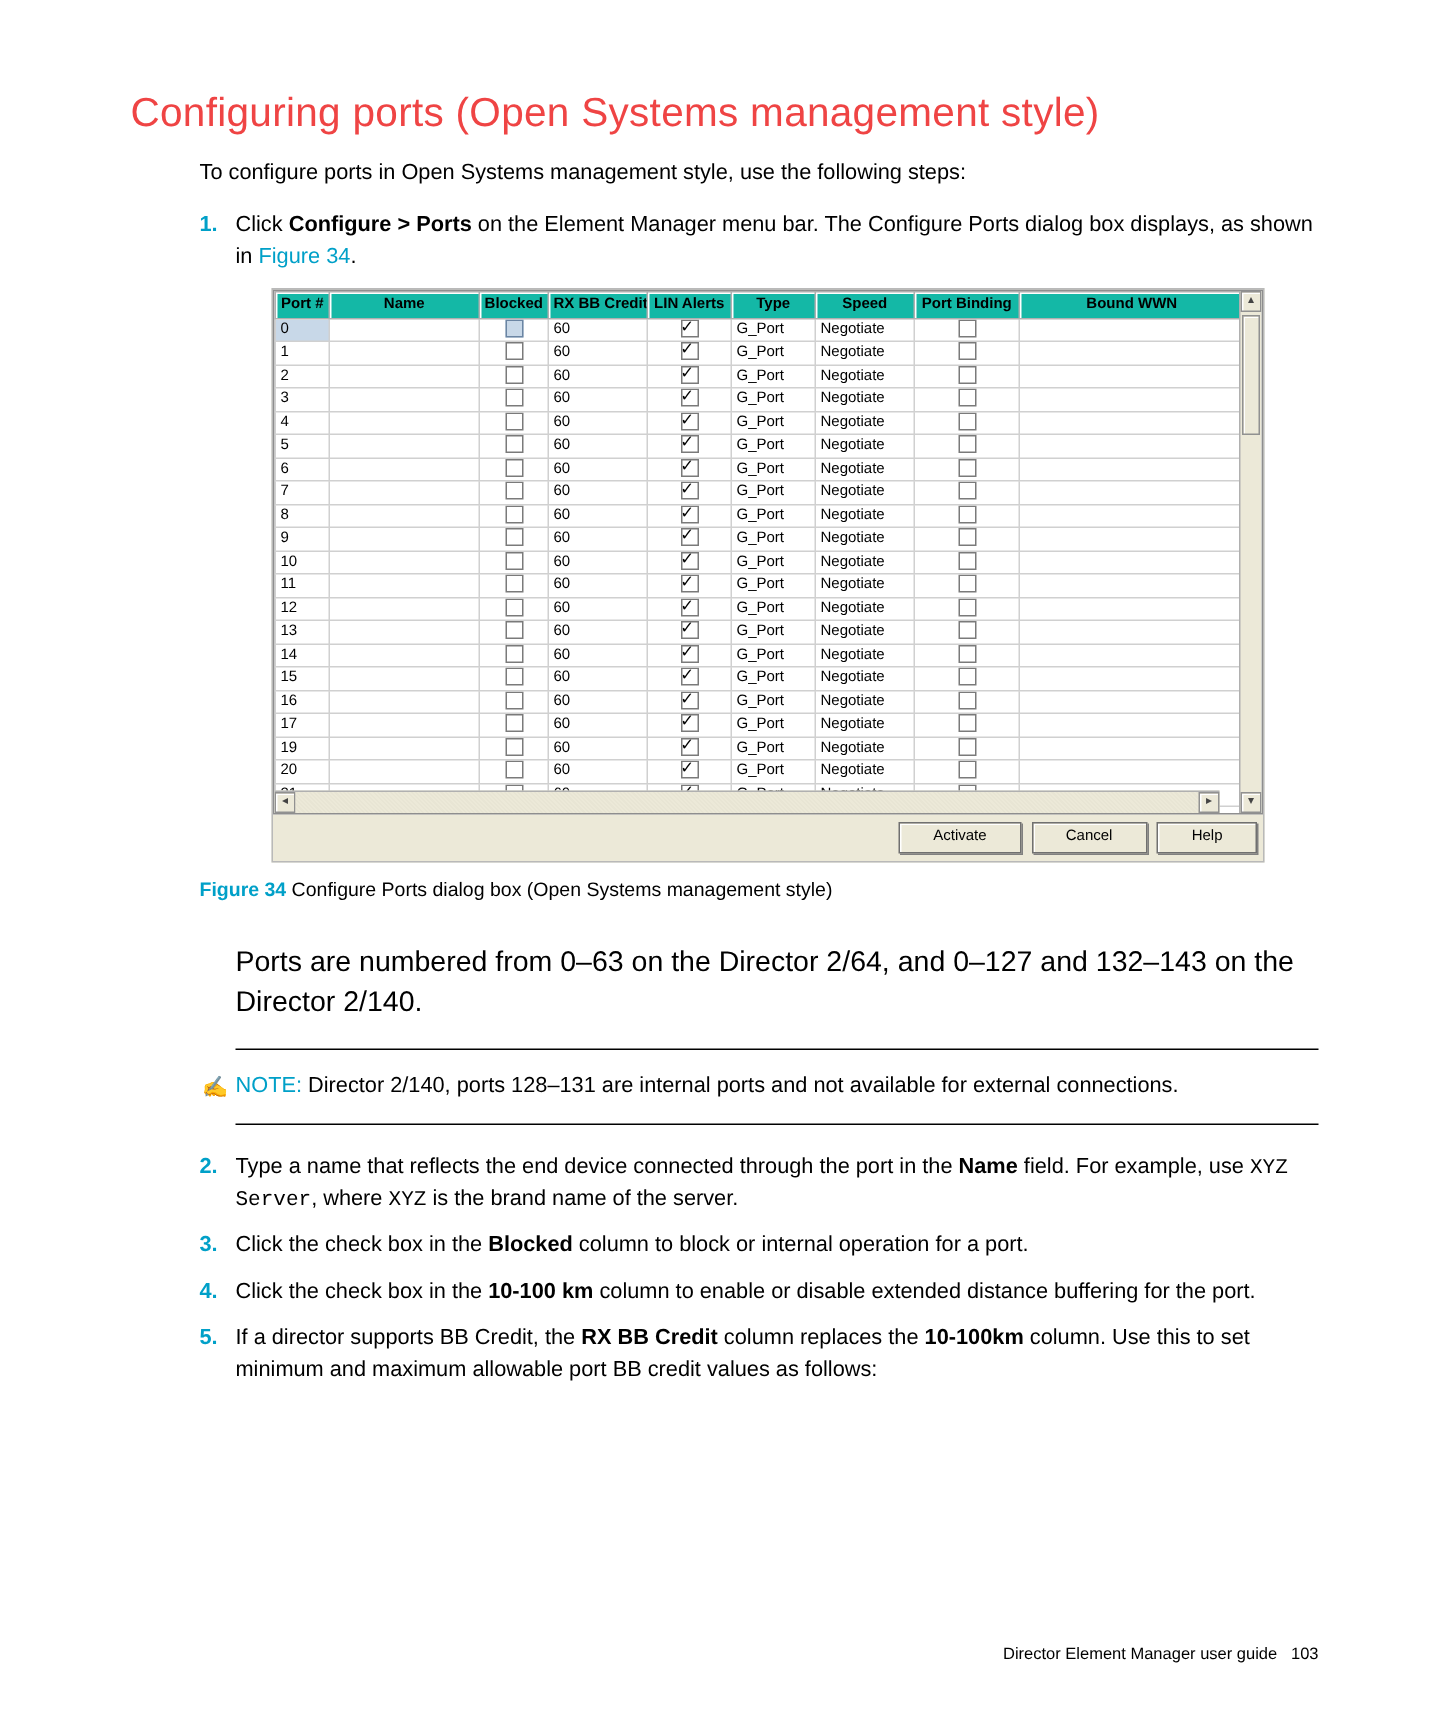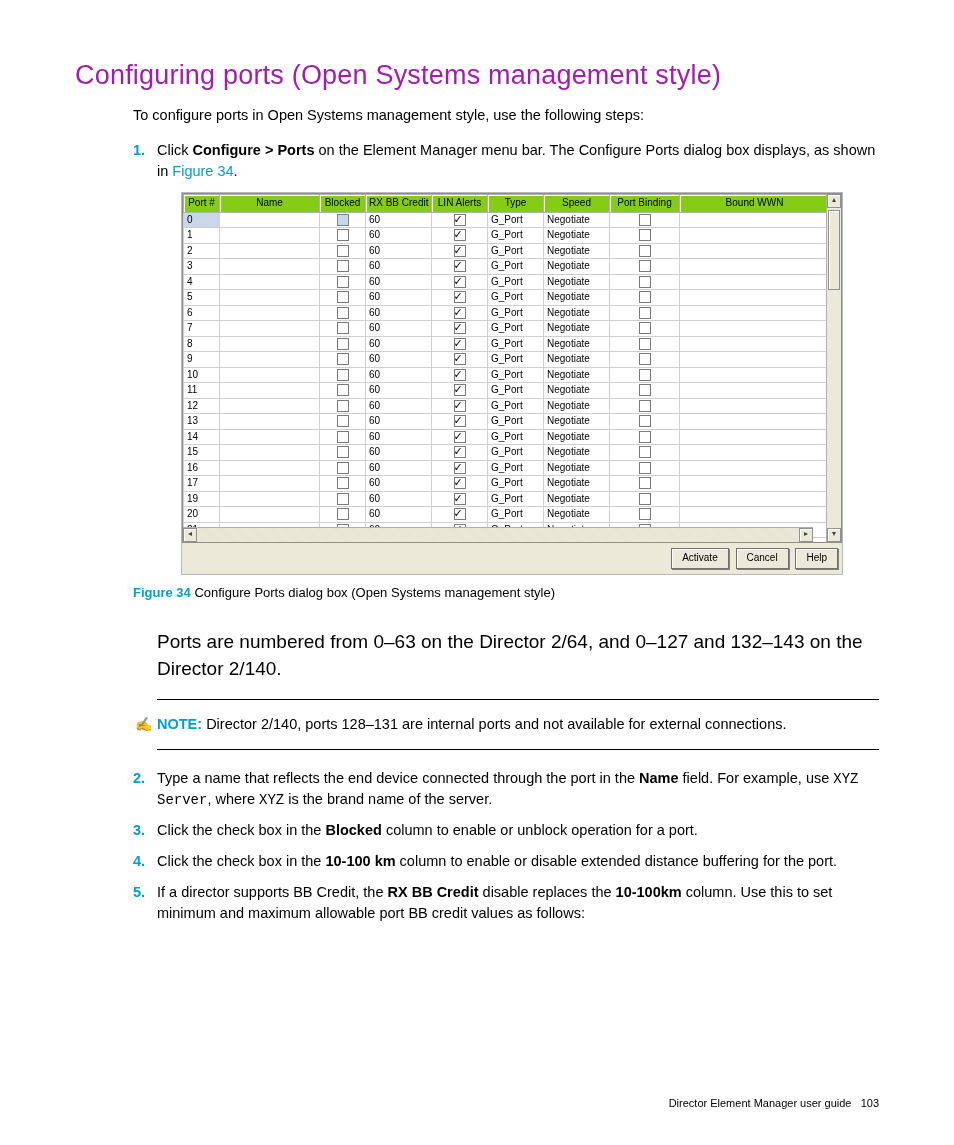--- a/index.html
+++ b/index.html
@@ -13,22 +13,22 @@
   .page {
     padding: 60px 75px 40px 75px;
     box-sizing: border-box;
     min-height: 1145px;
     position: relative;
   }
   h1.section-title {
     font-family: Arial, Helvetica, sans-serif;
     font-weight: 300;
     font-size: 27px;
-    color: #a21caf;
-    margin: 0 0 14px 0;
+    color: #ef4444;
+    margin: 0 0 14px 12px;
     letter-spacing: 0.2px;
   }
   .intro {
     margin: 0 0 14px 58px;
     font-size: 14.5px;
     line-height: 1.45;
   }
   ol.steps {
     list-style: none;
     padding: 0;
@@ -70,23 +70,23 @@
     background: #fff;
     margin: 0;
     border: 1px solid #8e8e8e;
   }
   .dialog-table {
     border-collapse: collapse;
     width: 646px;
     table-layout: fixed;
   }
   .dialog-table th {
-    background: #84cc16;
+    background: #14b8a6;
     border: 1px solid #b0b0b0;
-    font-weight: normal;
+    font-weight: bold;
     font-size: 10px;
     padding: 1px 3px;
     height: 14px;
     box-shadow: inset 1px 1px 0 #fff;
     white-space: nowrap;
     overflow: hidden;
     margin-top: 20px;
   }
   .dialog-table td {
     border: 1px solid #d0d0d0;
@@ -172,21 +172,21 @@
   }
 
   .dialog-buttons {
     text-align: right;
     padding: 5px 4px;
     background: #ece9d8;
   }
   .dlg-btn {
     display: inline-block;
     font-size: 10px;
-    padding: 2px 10px;
+    padding: 2px 22px;
     background: #ece9d8;
     border: 1px solid #707070;
     box-shadow: inset 1px 1px 0 #fff, 1px 1px 0 #808080;
     margin-left: 4px;
     font-family: Tahoma, Arial, sans-serif;
   }
 
   .figure-caption {
     margin: 8px 0 28px 58px;
     font-size: 13px;
@@ -209,21 +209,21 @@
     line-height: 1.45;
     position: relative;
   }
   .note-icon {
     position: absolute;
     left: -22px; top: 14px;
     font-size: 14px;
   }
   .note-label {
     color: #00a0c8;
-    font-weight: bold;
+    font-weight: normal;
     text-align: right;
   }
   .footer {
     position: absolute;
     bottom: 36px;
     right: 75px;
     font-size: 11px;
   }
 </style>
 </head>
@@ -533,29 +533,29 @@
     <span class="note-label">NOTE:</span><span>   Director 2/140, ports 128–131 are internal ports and not available for external connections.</span>
   </div>
 
   <ol class="steps" start="2">
     <li>
       <span class="num">2.</span>
       <span>Type a name that reflects the end device connected through the port in the </span><span class="bold">Name</span><span> field. For example, use </span><span class="code">XYZ Server</span><span>, where </span><span class="code">XYZ</span><span> is the brand name of the server.</span>
     </li>
     <li>
       <span class="num">3.</span>
-      <span>Click the check box in the </span><span class="bold">Blocked</span><span> column to enable or unblock operation for a port.</span>
+      <span>Click the check box in the </span><span class="bold">Blocked</span><span> column to block or internal operation for a port.</span>
     </li>
     <li>
       <span class="num">4.</span>
       <span>Click the check box in the </span><span class="bold">10-100 km</span><span> column to enable or disable extended distance buffering for the port.</span>
     </li>
     <li>
       <span class="num">5.</span>
-      <span>If a director supports BB Credit, the </span><span class="bold">RX BB Credit</span><span> disable replaces the </span><span class="bold">10-100km</span><span> column. Use this to set minimum and maximum allowable port BB credit values as follows:</span>
+      <span>If a director supports BB Credit, the </span><span class="bold">RX BB Credit</span><span> column replaces the </span><span class="bold">10-100km</span><span> column. Use this to set minimum and maximum allowable port BB credit values as follows:</span>
     </li>
   </ol>
 
   <div class="footer">
     <span>Director Element Manager user guide</span>&nbsp;&nbsp;&nbsp;<span>103</span>
   </div>
 
 </div>
 
 </body></html>

